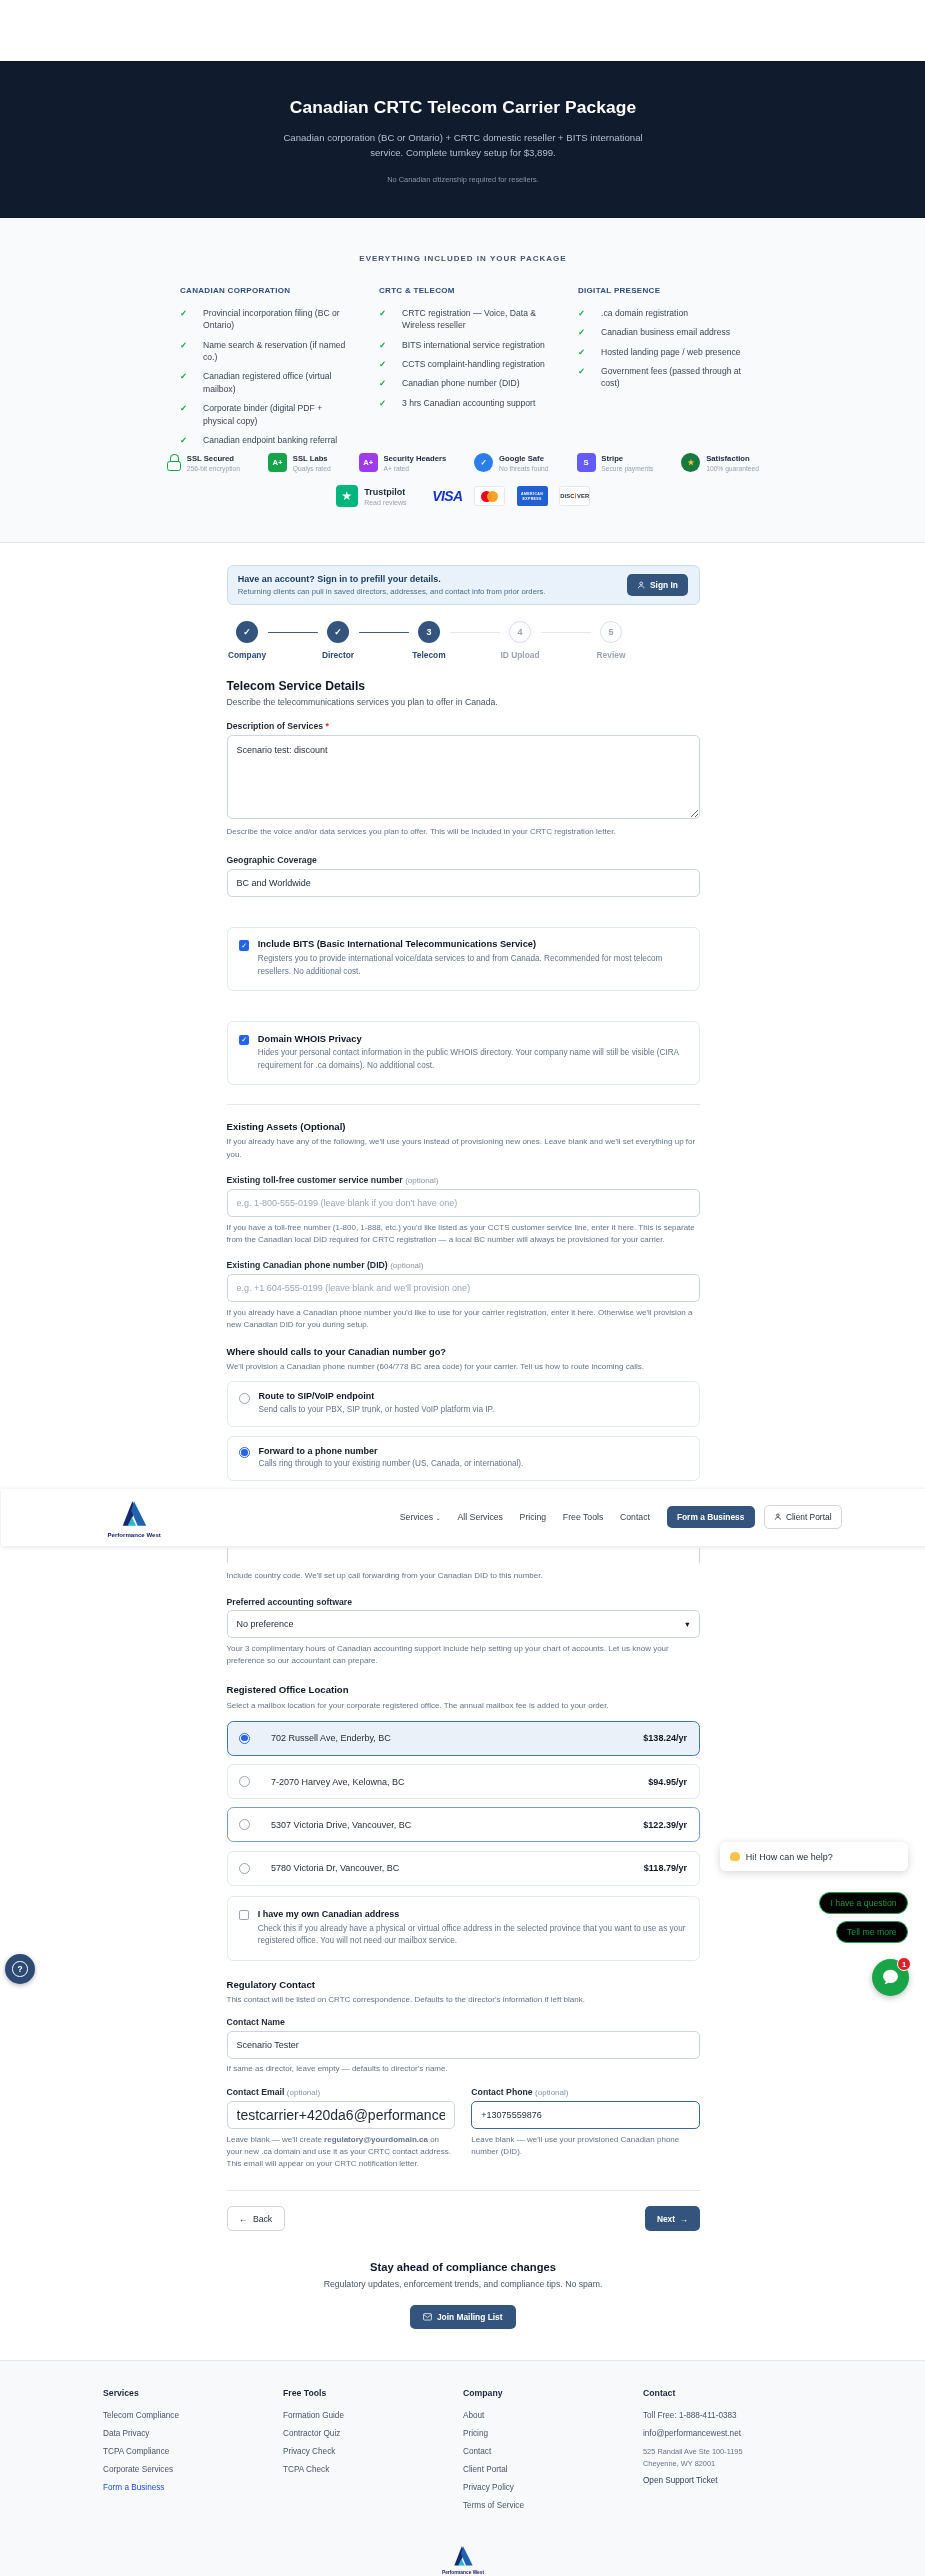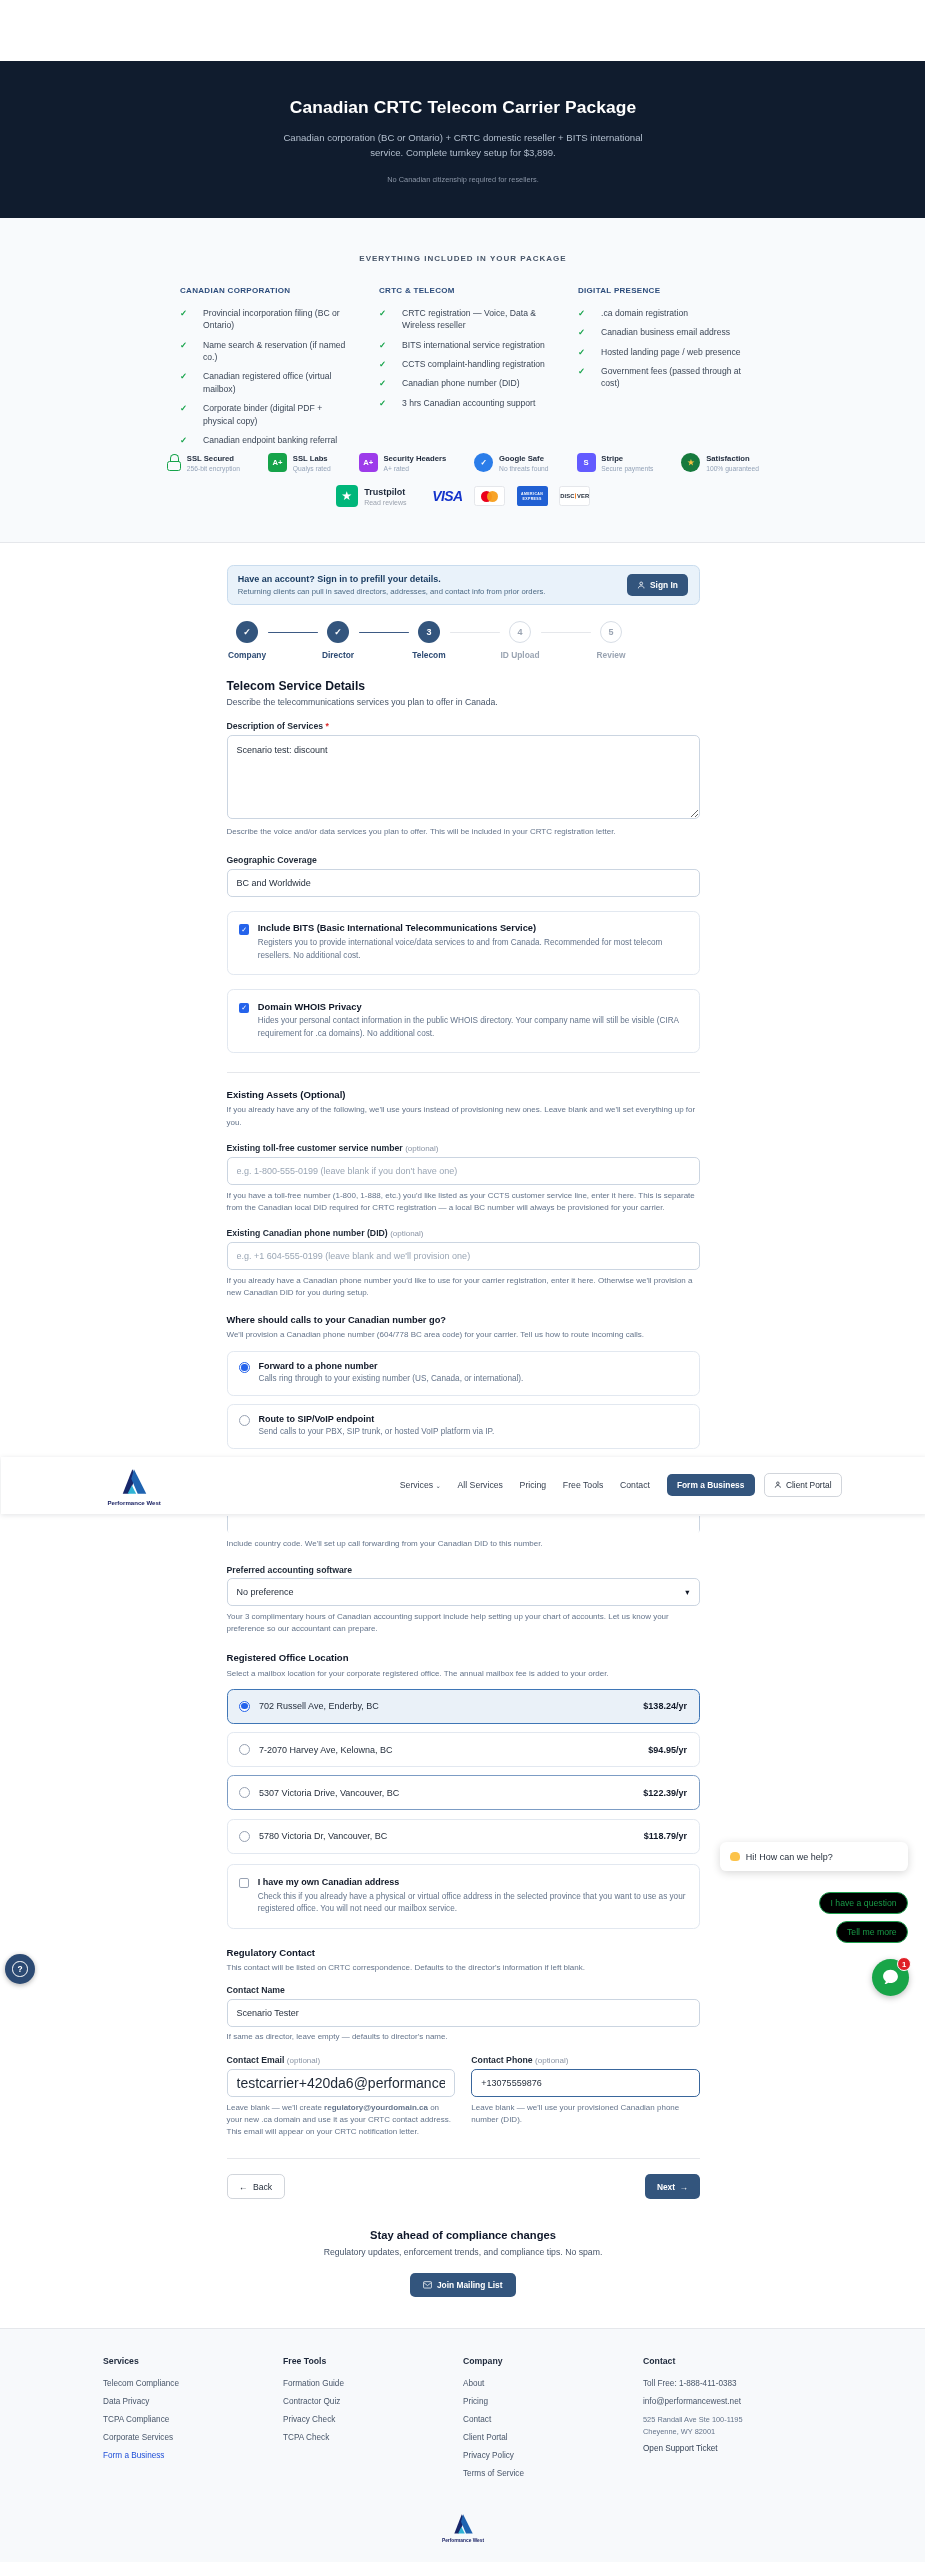--- a/index.html
+++ b/index.html
@@ -86,34 +86,34 @@
   .input, textarea.input { width:100%; border:0.6px solid #cbd5e1; border-radius:5.1px; background:#fff;
             font-size:9px; color:#1f2937; padding:0 9px; height:28px; font-family:inherit; }
   .input::placeholder { color:#9aa6b5; }
   textarea.input { height:84px; padding:7.7px 9px; resize:vertical; line-height:1.5; }
   .mt6 { margin-top:3.9px; }
   .selectbox { display:flex; align-items:center; cursor:pointer; }
   .selectbox .car { margin-left:auto; font-size:8.4px; color:#111827; }
   .selectbox .car::before { content:"▾"; }
   hr.div { border:none; border-top:0.6px solid #e5e7eb; margin-top:19px; }
 
-  .card { border:0.6px solid #e2e8f0; border-radius:6.4px; padding:11.6px; margin-top:14px; display:flex; gap:8.4px; }
+  .card { border:0.6px solid #e2e8f0; border-radius:6.4px; padding:11.6px; margin-top:30px; display:flex; gap:8.4px; }
   .card-t { font-size:9.3px; font-weight:bold; color:#101828; }
   .card-d { font-size:8.2px; color:#64748b; line-height:1.55; margin-top:3.9px; }
   .cb { width:10.3px; height:10.3px; border-radius:1.9px; flex:0 0 auto; margin-top:1.3px; }
   .cb.on { background:#2563eb; color:#fff; display:flex; align-items:center; justify-content:center; font-size:7px; }
   .cb.on::before { content:"✓"; }
   .cb.off { background:#fff; border:1px solid #98a2b3; }
   .radio { width:11px; height:11px; border-radius:50%; flex:0 0 auto; margin-top:1.3px; }
   .radio.on { border:1.3px solid #2563eb; background:#fff; position:relative; }
   .radio.on::after { content:""; position:absolute; inset:1.3px; border-radius:50%; background:#2563eb; }
   .radio.off { border:1px solid #98a2b3; background:#fff; }
 
   .mail-opt { border:0.6px solid #e2e8f0; border-radius:6.4px; height:35px; padding:0 11.6px;
-              display:flex; align-items:center; gap:9px; margin-top:8.4px; cursor:pointer; }
+              display:flex; align-items:center; gap:21px; margin-top:8.4px; cursor:pointer; }
   .mail-opt .radio { margin-top:0; }
   .mail-label { font-size:9px; color:#1f2937; }
   .mail-price { margin-left:auto; font-size:9px; font-weight:bold; color:#101828;padding-left:15px; }
   .mail-opt.selected { background:#eaf1f8; border:1px solid #3f76b6; }
   .mail-opt.focus { border:1px solid #7c9cc4; }
 
   .two-col { display:grid; grid-template-columns:1fr 1fr; gap:16.7px; margin-top:2.6px; }
   .input.focused { border:1.3px solid #39669c; }
 
   .btn-row { display:flex; justify-content:space-between; margin-top:15.4px; }
@@ -411,32 +411,32 @@
 
   <div class="label">
     <span>Existing Canadian phone number (DID)</span> <span class="opt">(optional)</span>
   </div>
   <input class="input mt6" readonly="" placeholder="e.g. +1 604-555-0199 (leave blank and we'll provision one)" style="">
   <div class="helper">If you already have a Canadian phone number you'd like to use for your carrier registration, enter it here. Otherwise we'll provision a new Canadian DID for you during setup.</div>
 
   <div class="sec-h" style="margin-top:15.4px;font-size:9.3px">Where should calls to your Canadian number go?</div>
   <div class="helper">We'll provision a Canadian phone number (604/778 BC area code) for your carrier. Tell us how to route incoming calls.</div>
 
+  <div class="card" style="margin-top:7.7px;padding:9px 11.6px">
+    <span class="radio off"></span>
+    <div>
+      <div class="card-t" style="font-size:9px">Route to SIP/VoIP endpoint</div>
+      <div class="card-d" style="margin-top:2.6px">Send calls to your PBX, SIP trunk, or hosted VoIP platform via IP.</div>
+    </div>
+  </div>
   <div class="card" style="margin-top:9px;padding:9px 11.6px">
     <span class="radio on"></span>
     <div>
       <div class="card-t" style="font-size:9px">Forward to a phone number</div>
       <div class="card-d" style="margin-top:2.6px">Calls ring through to your existing number (US, Canada, or international).</div>
-    </div>
-  </div>
-  <div class="card" style="margin-top:7.7px;padding:9px 11.6px">
-    <span class="radio off"></span>
-    <div>
-      <div class="card-t" style="font-size:9px">Route to SIP/VoIP endpoint</div>
-      <div class="card-d" style="margin-top:2.6px">Send calls to your PBX, SIP trunk, or hosted VoIP platform via IP.</div>
     </div>
   </div>
 
   
   <div class="nav-strip">
     <div class="brand">
       <svg width="35" height="32" viewBox="0 0 64 60">
         <polygon points="10,54 28,8 35,22 21,54" fill="#18276b"></polygon>
         <polygon points="31,8 54,54 38,54 26,26" fill="#1f63b0"></polygon>
         <polygon points="27,38 35,54 19,54" fill="#2fb3d4"></polygon>

